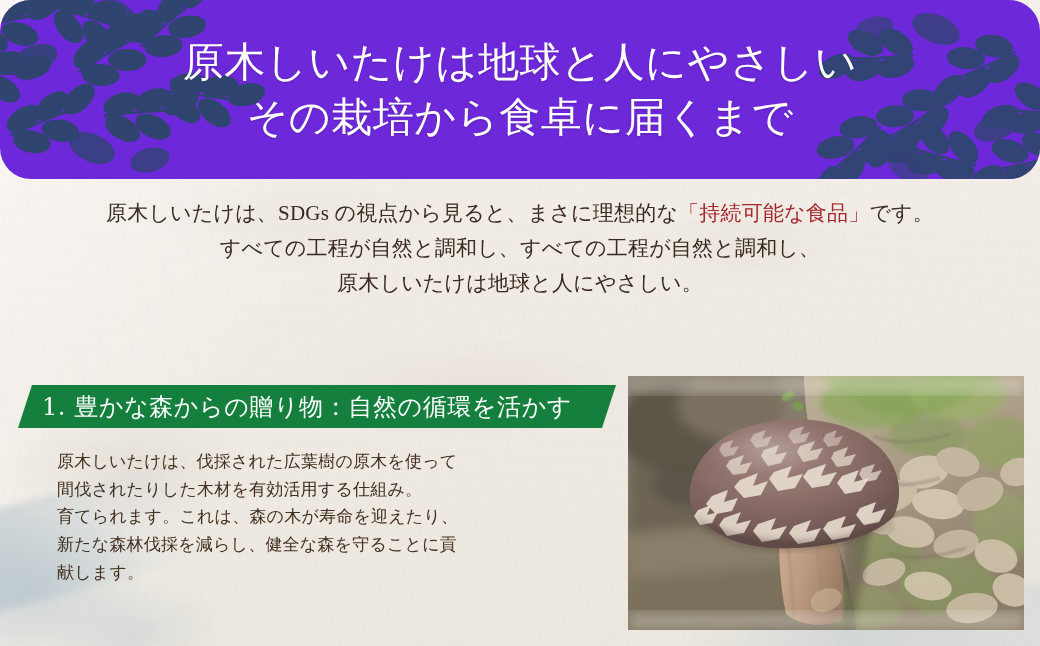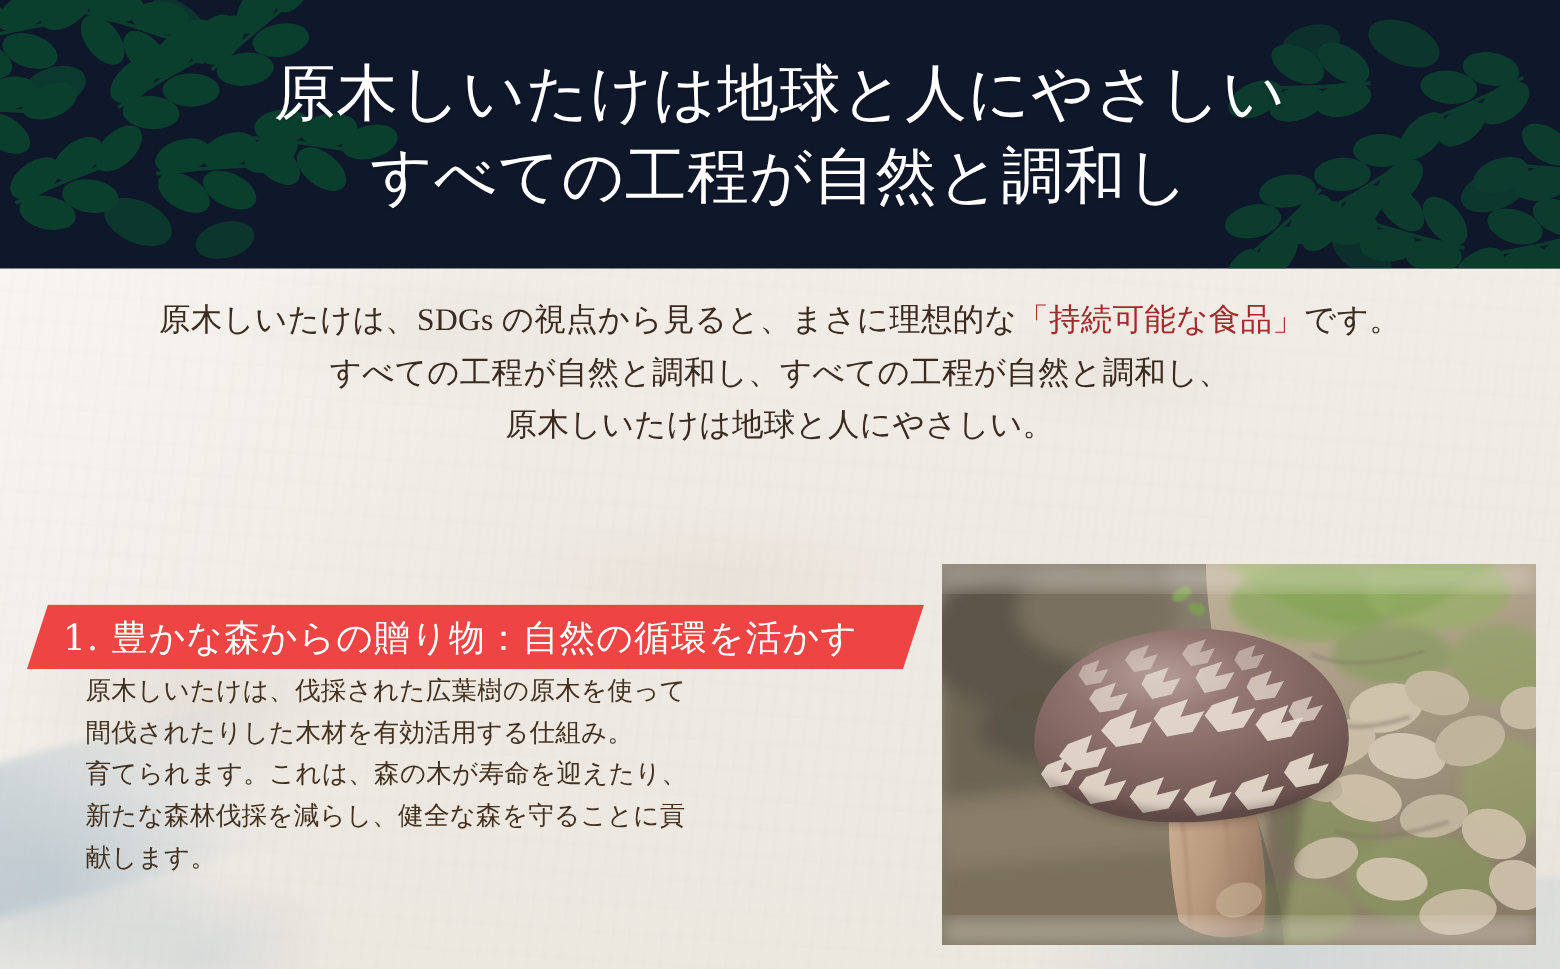--- a/index.html
+++ b/index.html
@@ -82,22 +82,23 @@
     transform: rotate(-3deg);
     filter: blur(3px);
   }
 
   
   .header {
     position: absolute;
     left: 0; top: 0;
     width: 1040px;
     height: 179px;
-    background: #0f172a;
+    background: #6d28d9;
     overflow: hidden;
+    border-radius: 31px;
   }
   .header-leaves {
     position: absolute;
     left: 0; top: 0;
     width: 1040px; height: 179px;
   }
   .header-title {
     position: absolute;
     left: 0; top: 0;
     width: 1040px; height: 179px;
@@ -136,24 +137,24 @@
     font-family: Liberation Serif, serif;
   }
   .intro .hl {
     color: #a5282c;
   }
 
   
   .banner {
     position: absolute;
     left: 18px;
-    top: 403px;
+    top: 385px;
     width: 598px;
     height: 43px;
-    background: #ef4444;
+    background: #15803d;
     clip-path: polygon(14px 0, 598px 0, 584px 43px, 0 43px);
     z-index: 5;
     display: flex;
     align-items: center;
     box-shadow: 0 1px 3px rgba(0,0,0,0.18);
   }
   .banner-text {
     color: #ffffff;
     font-size: 24px;
     line-height: 1;
@@ -247,21 +248,21 @@
         <use href="#sprigL" x="158" y="48" transform="rotate(-30 168 48)"></use>
         <ellipse cx="44" cy="52" rx="23" ry="13" fill="#0a5830" transform="rotate(-20 44 52)" opacity="0.85"></ellipse>
         <ellipse cx="104" cy="150" rx="25" ry="14" fill="#0a5830" transform="rotate(22 104 150)" opacity="0.8"></ellipse>
         <ellipse cx="166" cy="150" rx="20" ry="12" fill="#0a5830" transform="rotate(-16 166 150)" opacity="0.7"></ellipse>
         <ellipse cx="132" cy="10" rx="22" ry="12" fill="#0a5830" transform="rotate(32 132 10)" opacity="0.65"></ellipse>
       </g>
     </svg>
 
     <div class="header-title">
       <div class="tline">原木しいたけは地球と人にやさしい</div>
-      <div class="tline">すべての工程が自然と調和し</div>
+      <div class="tline">その栽培から食卓に届くまで</div>
     </div>
   </div>
 
   <div class="intro">
     <div class="iline"><span>原木しいたけは、SDGs の視点から見ると、まさに理想的な</span><span class="hl">「持続可能な食品」</span><span>です。</span></div>
     <div class="iline">すべての工程が自然と調和し、すべての工程が自然と調和し、</div>
     <div class="iline">原木しいたけは地球と人にやさしい。</div>
   </div>
 
   <div class="banner">

